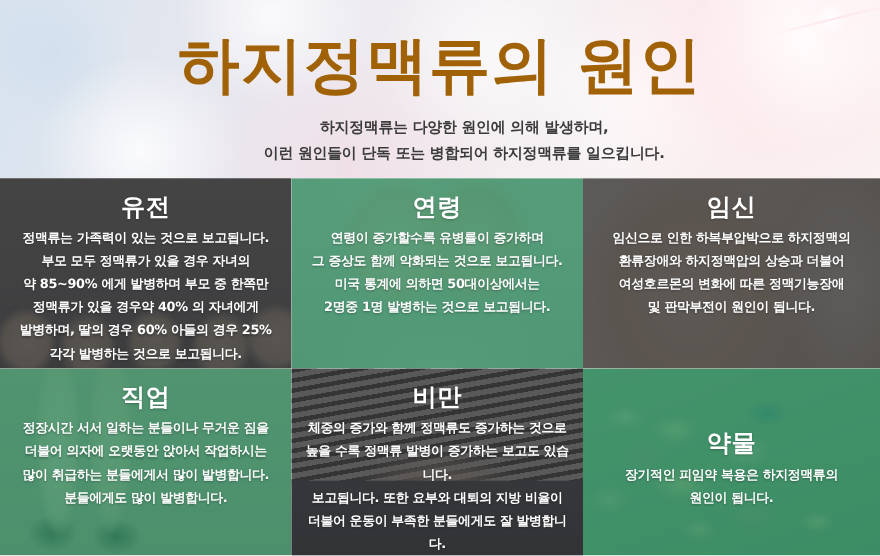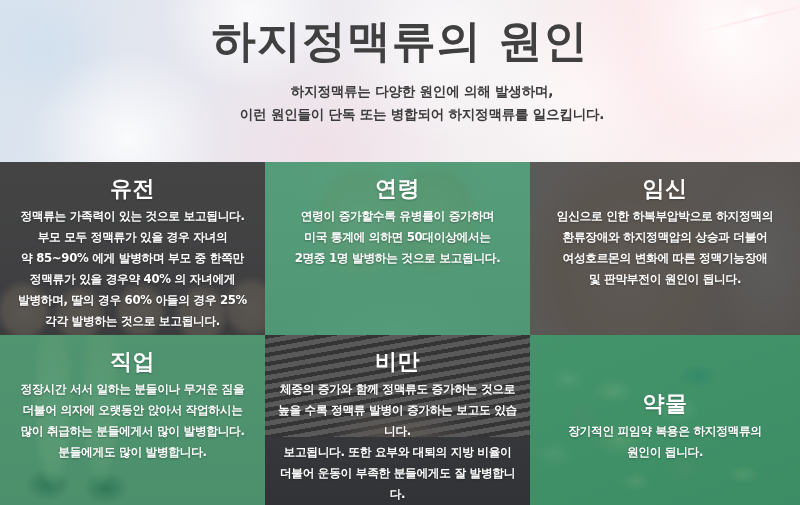--- a/index.html
+++ b/index.html
@@ -66,26 +66,26 @@
   }
   .header-inner {
     position: relative;
     z-index: 2;
     width: 100%;
     text-align: center;
     padding-top: 16px;
     box-sizing: border-box;
   }
   .main-title {
-    font-size: 44px;
+    font-size: 56px;
     line-height: 1.15;
     font-weight: 700;
-    color: #404040;
+    color: #a16207;
     letter-spacing: 1px;
-    margin: 0;
+    margin: 12px;
   }
   .subtitle {
     margin: 13px 0 0 0;
     font-size: 13.5px;
     line-height: 1.72;
     font-weight: 700;
     color: #3b3b3b;
     letter-spacing: -0.2px;
   }
   .subtitle-line { display: block; padding-left: 44px; }
@@ -262,20 +262,21 @@
       </div>
     </div>
 
     <div class="cell">
       <div class="cell-photo photo-couple"></div>
       <div class="cell-tint tint-green"></div>
       <div class="cell-body">
         <div class="cell-title">연령</div>
         <div class="cell-text">
           <span class="ln">연령이 증가할수록 유병률이 증가하며</span>
+          <span class="ln">그 증상도 함께 악화되는 것으로 보고됩니다.</span>
           <span class="ln">미국 통계에 의하면 50대이상에서는</span>
           <span class="ln">2명중 1명 발병하는 것으로 보고됩니다.</span>
         </div>
       </div>
     </div>
 
     <div class="cell">
       <div class="cell-photo photo-belly"></div>
       <div class="cell-tint tint-dark"></div>
       <div class="cell-body">

